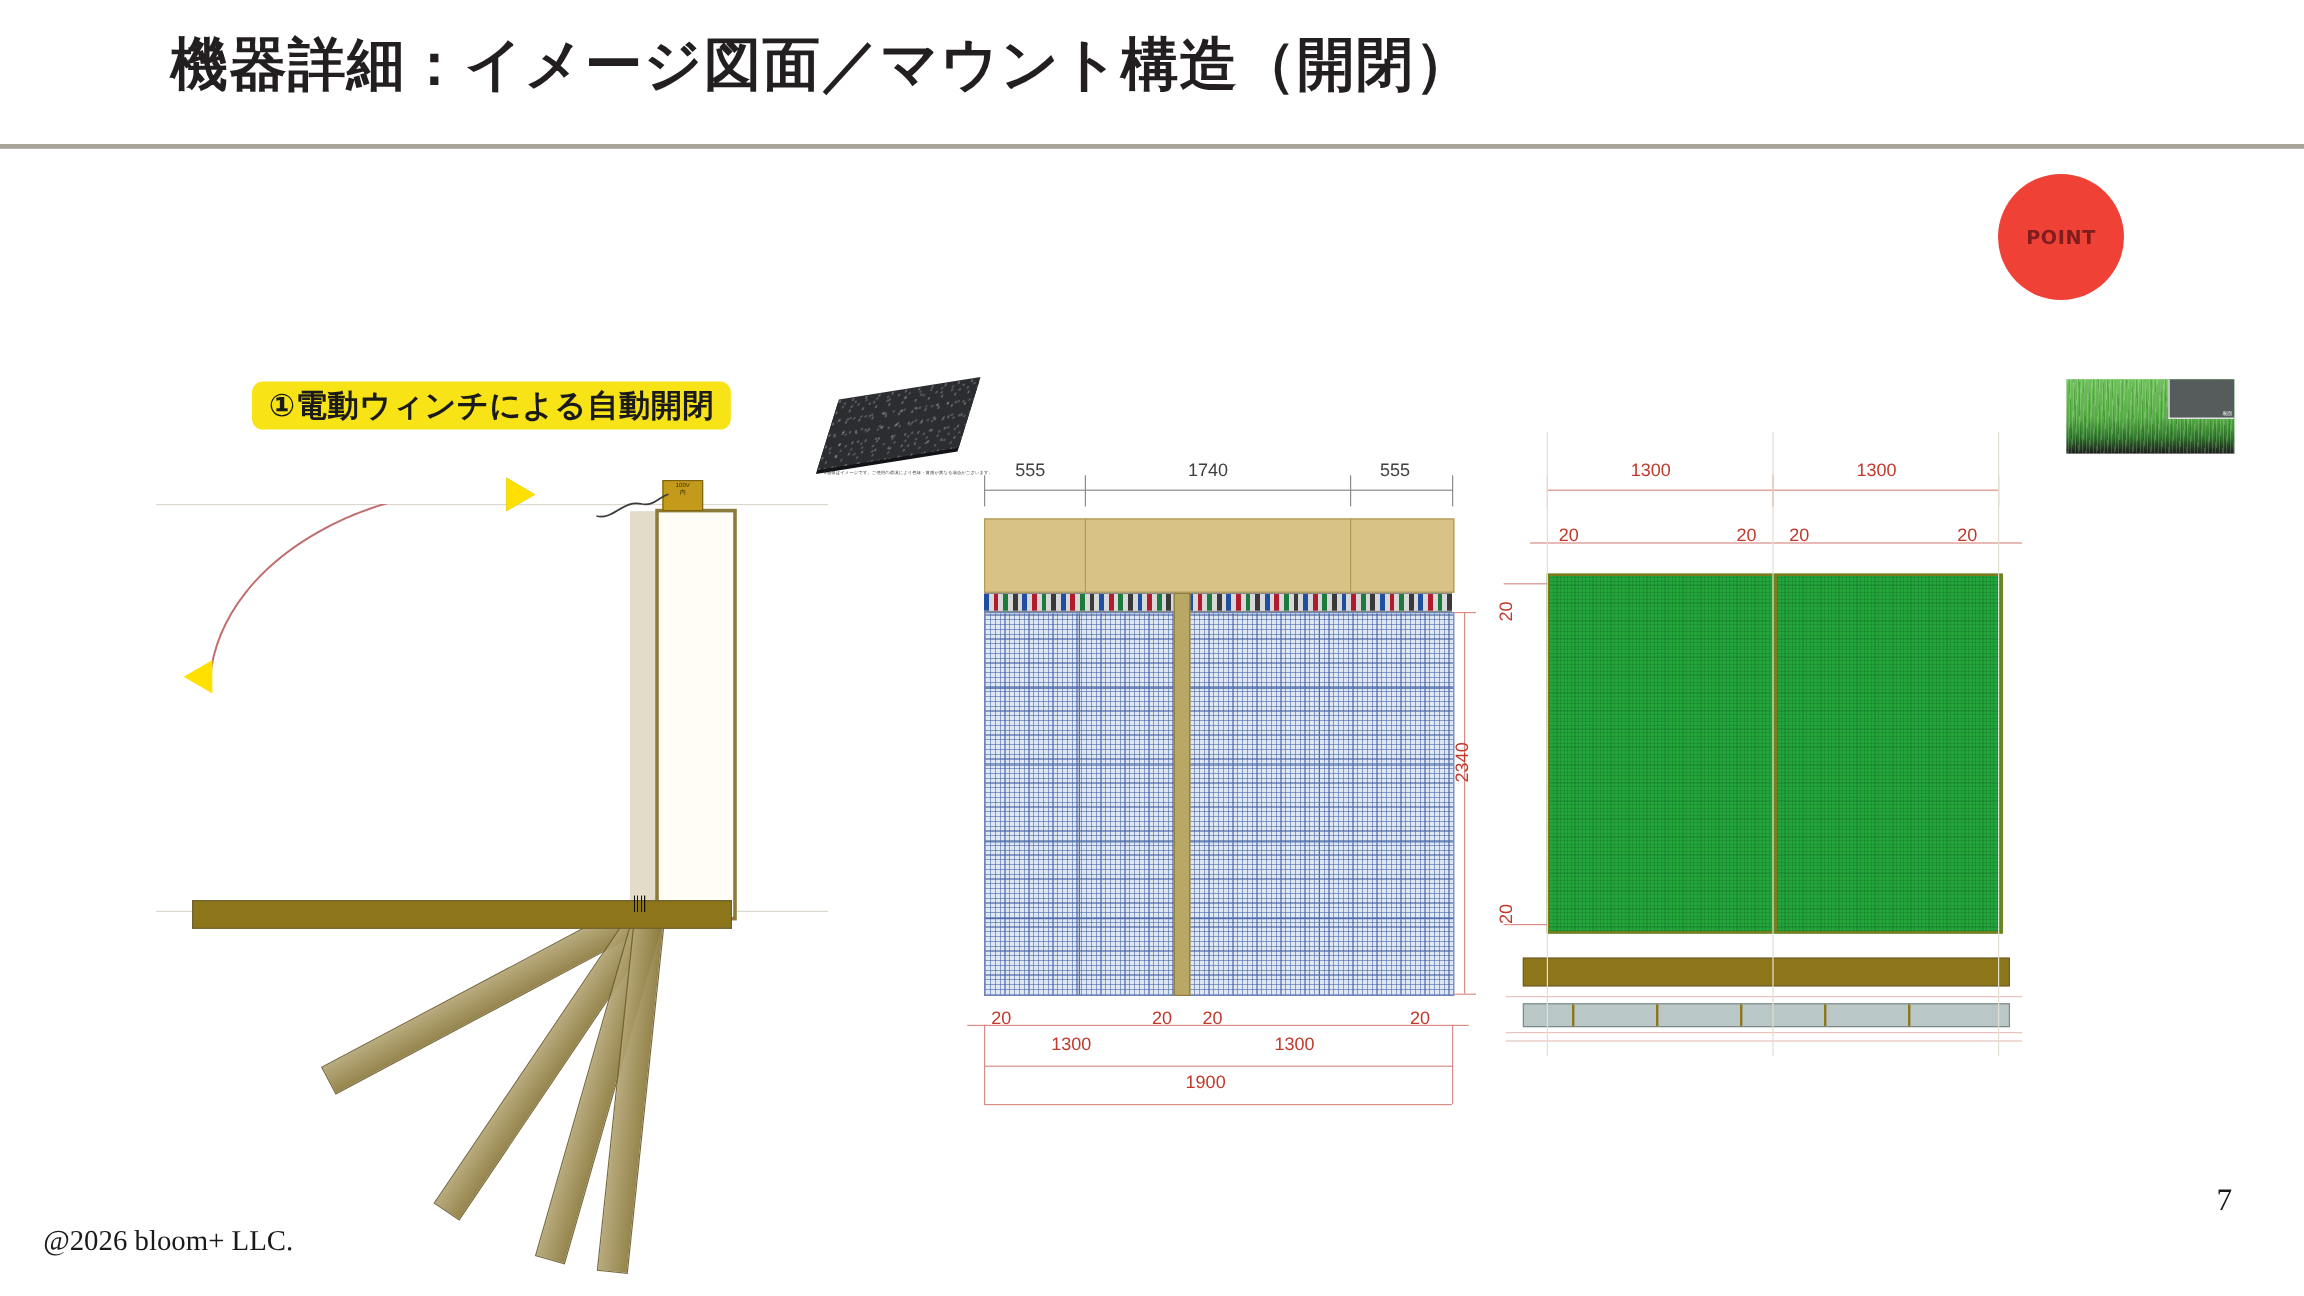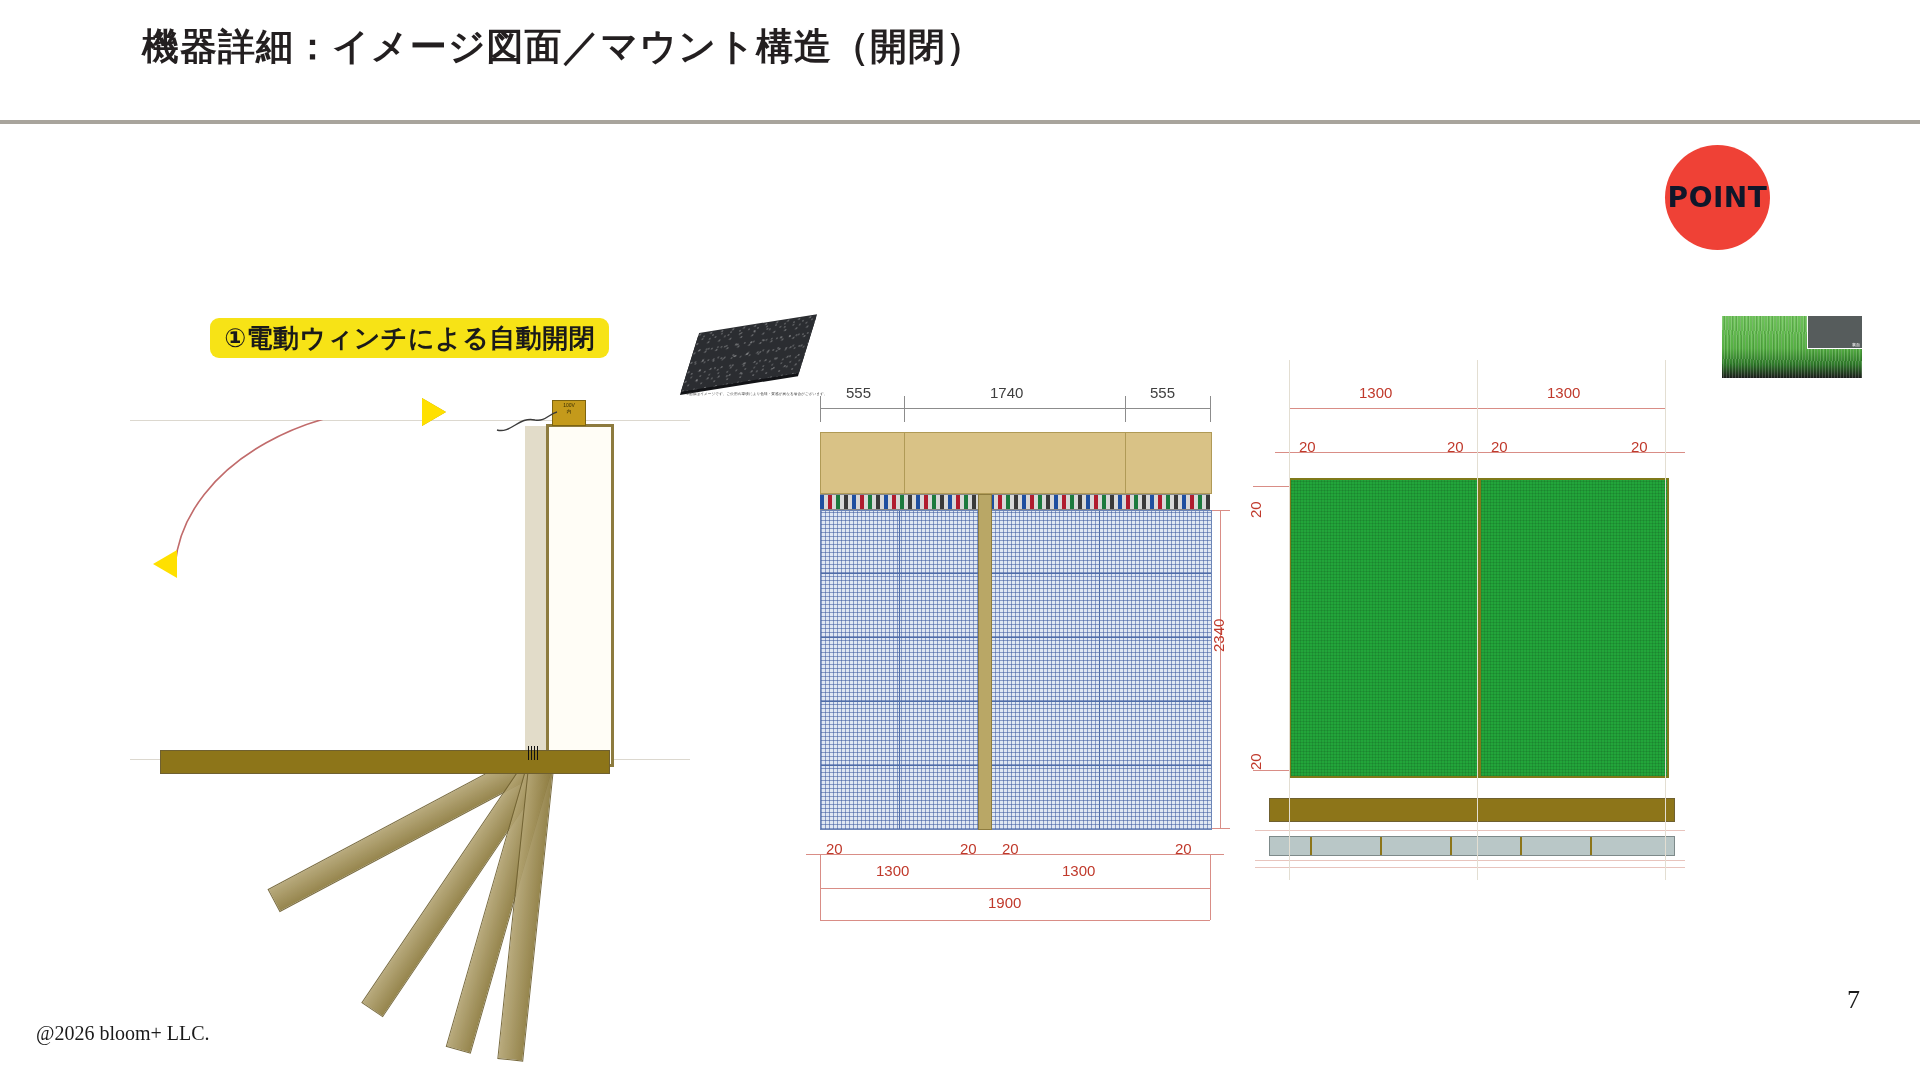--- a/index.html
+++ b/index.html
@@ -6,21 +6,21 @@
   body{
     width:1920px;height:1080px;overflow:hidden;background:#ffffff;
     font-family:"Liberation Sans","DejaVu Sans",sans-serif;
     position:relative;
   }
   .slide{position:absolute;inset:0;background:#fff;}
 
   
   .hdr-title{
     position:absolute;left:142px;top:22px;
-    font-size:37px;font-weight:700;color:#231f20;letter-spacing:1px;
+    font-size:48px;font-weight:700;color:#231f20;letter-spacing:1px;
     white-space:nowrap;
   }
   .hdr-rule{
     position:absolute;left:0;top:120px;width:1920px;height:4px;
     background:#a8a49c;
   }
 
   
   .lead{
     position:absolute;left:140px;top:148px;
@@ -38,21 +38,21 @@
     position:absolute;inset:0;border-radius:50%;background:#ef4136;
   }
   .point .tail{
     position:absolute;left:2px;top:68px;width:0;height:0;
     border-left:20px solid transparent;
     border-top:16px solid #ef4136;
     transform:rotate(22deg);
   }
   .point .txt{
     position:absolute;inset:0;display:flex;align-items:center;justify-content:center;
-    color:#0f172a;font-size:28px;font-weight:700;letter-spacing:.5px;
+    color:#7f1d1d;font-size:16px;font-weight:700;letter-spacing:.5px;
     font-family:"DejaVu Sans",sans-serif;
   }
 
   
   .pill{
     position:absolute;background:#f7e316;border-radius:9px;
     display:flex;align-items:center;justify-content:center;
     font-size:26px;font-weight:600;color:#1a1a1a;letter-spacing:.5px;
     white-space:nowrap;padding:0 14px;height:40px;
   }
@@ -174,21 +174,21 @@
   .graybar .seg{position:absolute;top:0;bottom:0;width:2px;background:#8d7519;}
   .faint{position:absolute;background:#e8c4bd;height:1px;}
   .vfaint{position:absolute;background:#e3ded2;width:1px;}
 
   
   .pageno{
     position:absolute;right:60px;top:985px;font-size:26px;color:#1a1a1a;
     font-family:"Liberation Serif",serif;
   }
   .copy{
-    position:absolute;left:36px;top:1022px;font-size:20px;color:#1a1a1a;
+    position:absolute;left:36px;top:1022px;font-size:24px;color:#1a1a1a;
     font-family:"Liberation Serif",serif;
   }
 </style>
 </head>
 <body>
 
 <div class="slide">
 
   <div class="hdr-title">機器詳細：イメージ図面／マウント構造（開閉）</div>
   <div class="hdr-rule"></div>

